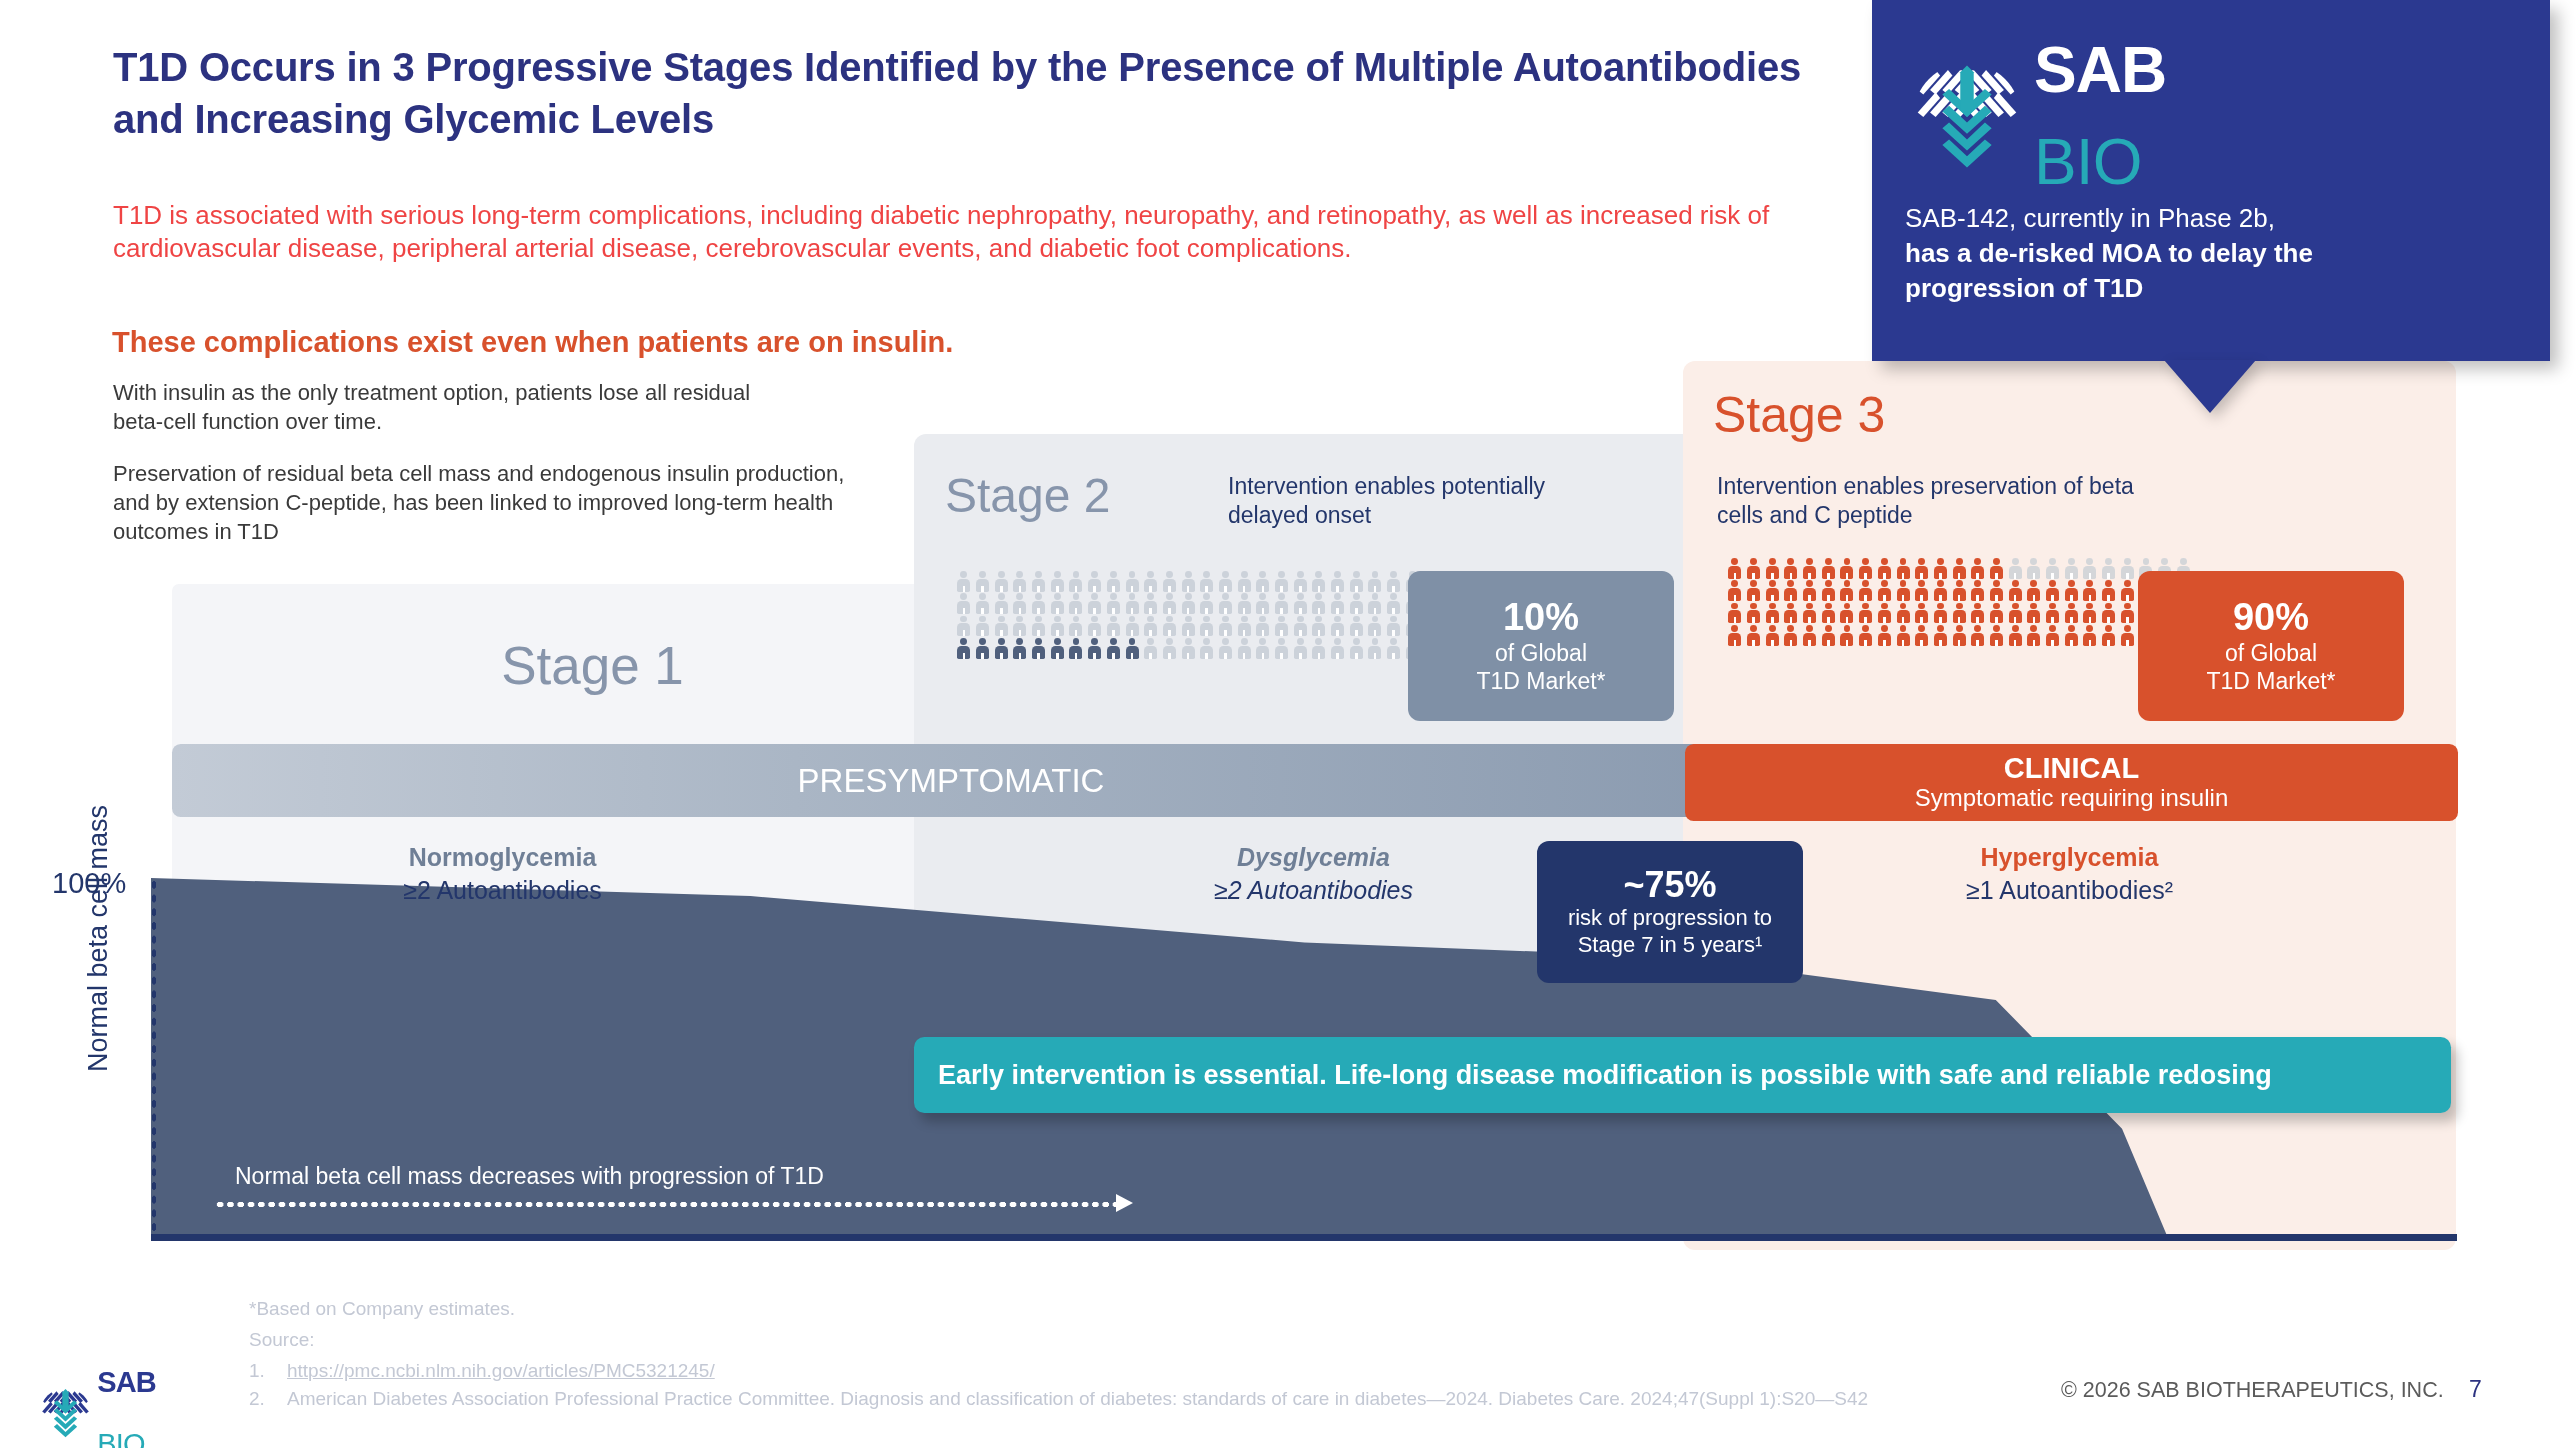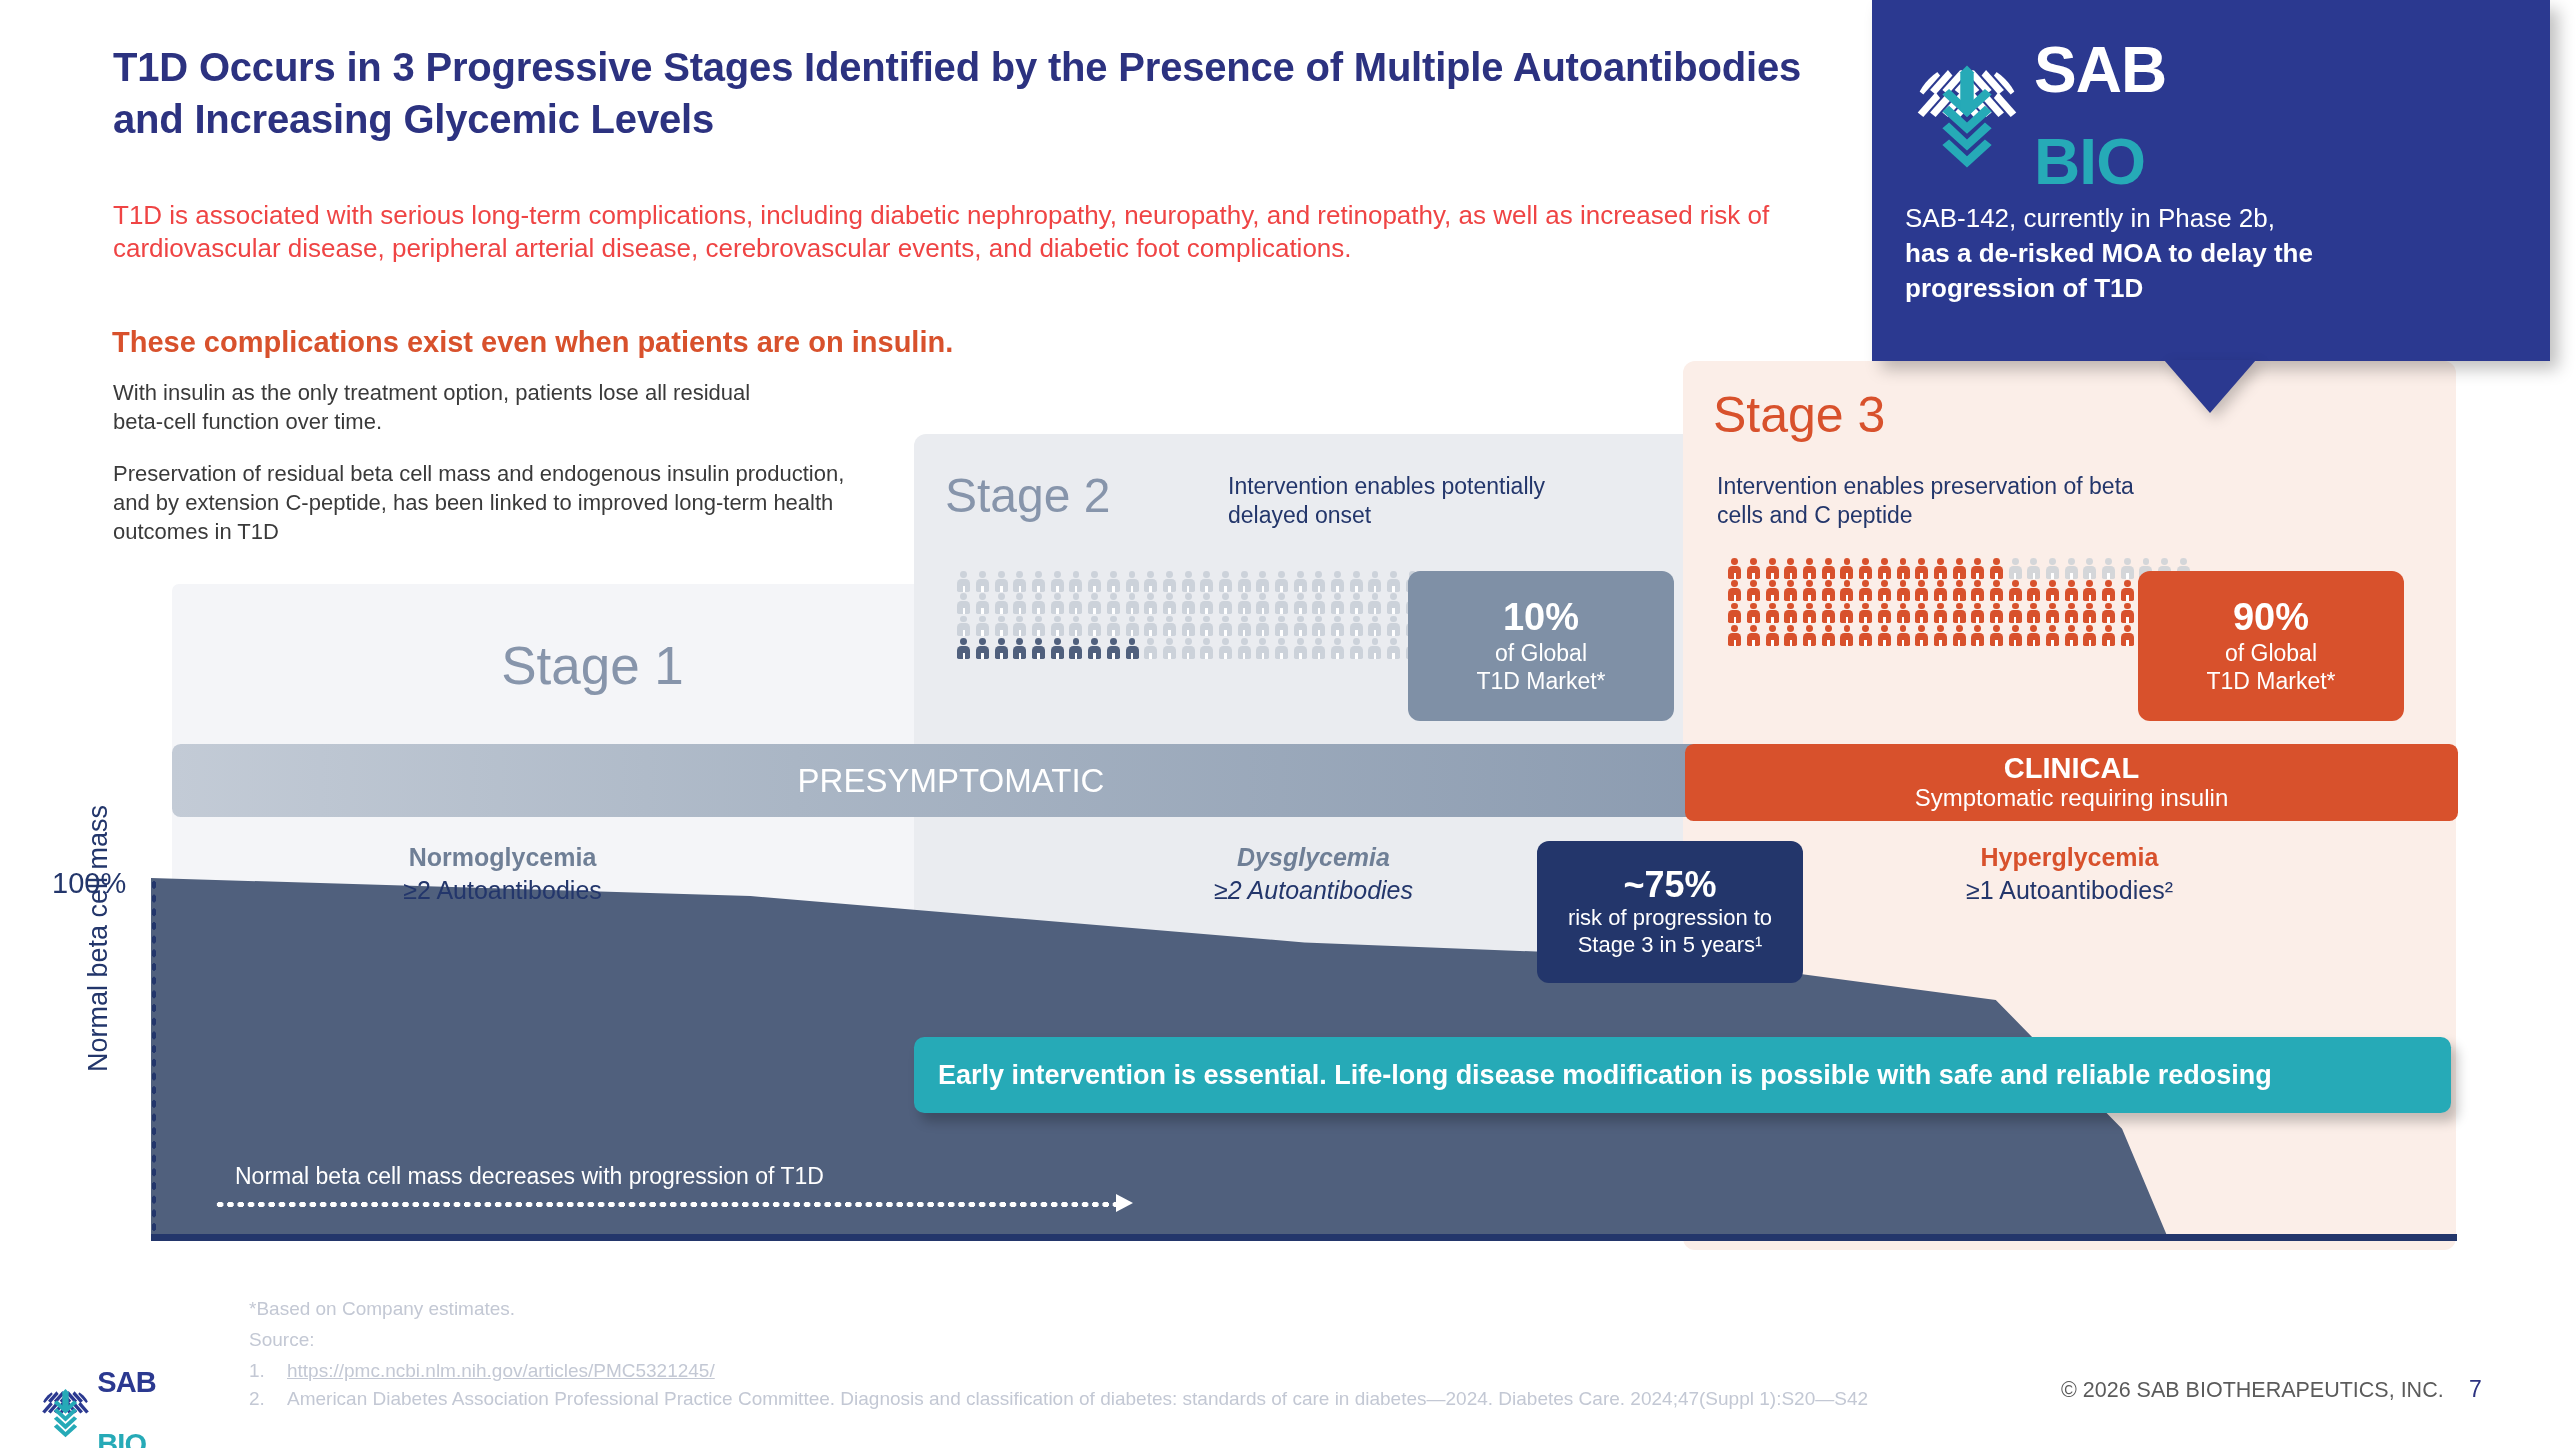--- a/index.html
+++ b/index.html
@@ -50,21 +50,21 @@
     position:absolute;left:1905px;top:201px;width:618px;
     font-size:26px;line-height:1.34;color:#ffffff;
   }
   .callout-text .b{font-weight:bold;}
 
   
   .logo-wrap{position:absolute;display:flex;align-items:center;}
   .logo-mark{position:relative;}
   .logo-word{display:flex;flex-direction:column;line-height:.86;gap:37px;}
   .logo-sab{font-weight:bold;letter-spacing:-0.9px;}
-  .logo-bio{font-weight:bold;letter-spacing:-0.9px;}
+  .logo-bio{font-weight:normal;letter-spacing:-0.9px;}
 
   
   .panel{position:absolute;border-radius:6.9px;}
   .p1{left:172px;top:584px;width:1558px;height:481px;background:#f4f5f8;}
   .p2{left:914px;top:434px;width:816px;height:631px;background:#eaecf0;border-radius:12px;}
   .p3{left:1683px;top:361px;width:773px;height:889px;background:#fbeee8;border-radius:12px;}
 
   
   .stage1-label{
     position:absolute;left:421px;top:635px;width:343px;text-align:center;
@@ -1072,21 +1072,21 @@
     <div class="d">≥2 Autoantibodies</div>
   </div>
   <div class="gl gl3">
     <div class="h">Hyperglycemia</div>
     <div class="d">≥1 Autoantibodies²</div>
   </div>
 
   <div class="risk">
     <div class="big">~75%</div>
     <div class="small">risk of progression to</div>
-    <div class="small">Stage 3 in 5 years¹</div>
+    <div class="small">Stage 7 in 5 years¹</div>
   </div>
 
   <div class="teal">
     <div class="t">Early intervention is essential. Life-long disease modification is possible with safe and reliable redosing</div>
   </div>
 
   <div class="axis-y-dots"></div>
   <div class="axis-x"></div>
   <div class="axis-100">100%</div>
   <div class="axis-ylabel">Normal beta cell mass</div>

